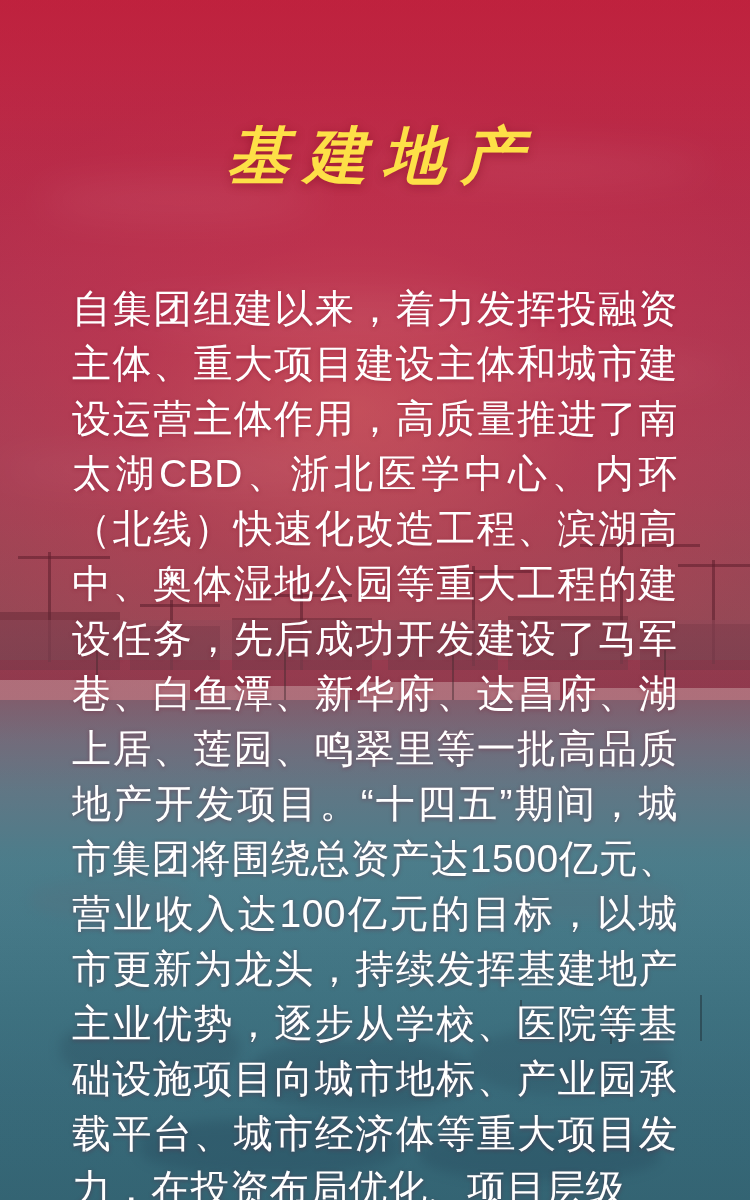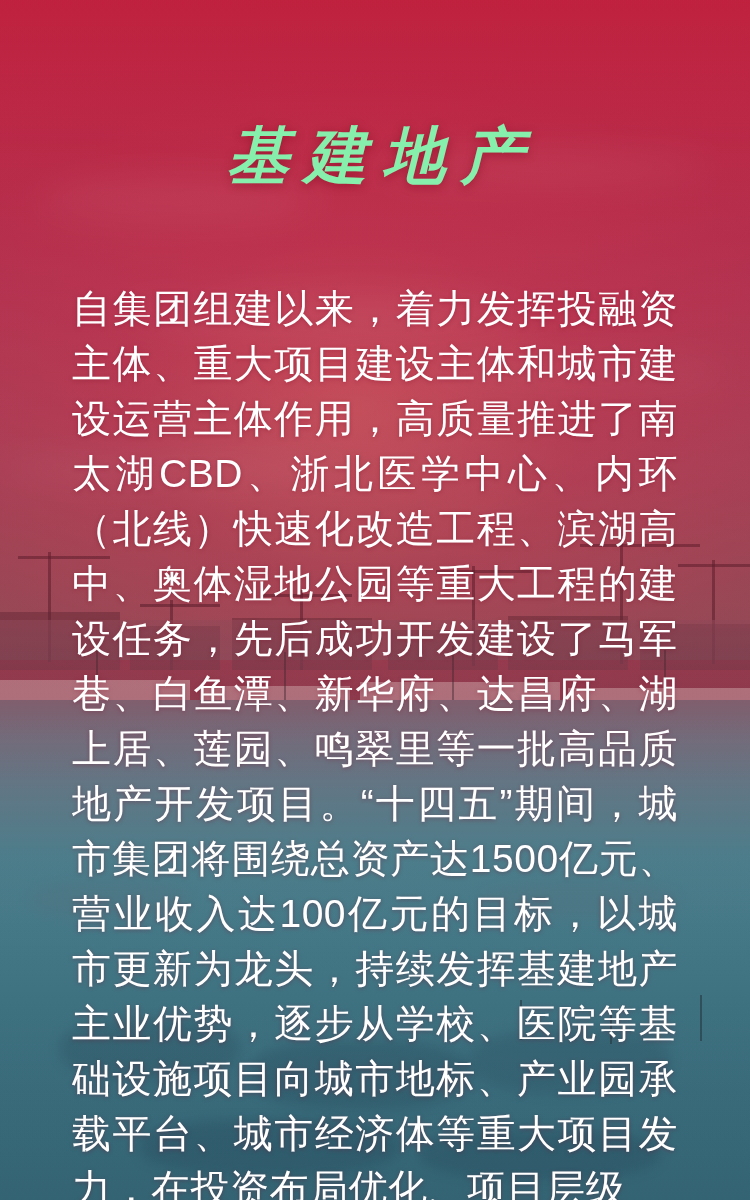--- a/index.html
+++ b/index.html
@@ -143,21 +143,21 @@
   .content {
     position: absolute;
     inset: 0;
   }
   .title {
     position: absolute;
     top: 72px;
     left: 0;
     right: 0;
     text-align: center;
-    color: #86efac;
+    color: #fde047;
     font-family: "DejaVu Serif", serif;
     font-size: 62px;
     font-weight: 700;
     letter-spacing: 16px;
     text-indent: 16px;
     font-style: italic;
     text-shadow: 0 2px 10px rgba(120,0,25,0.45);
   }
   .body-text {
     position: absolute;

